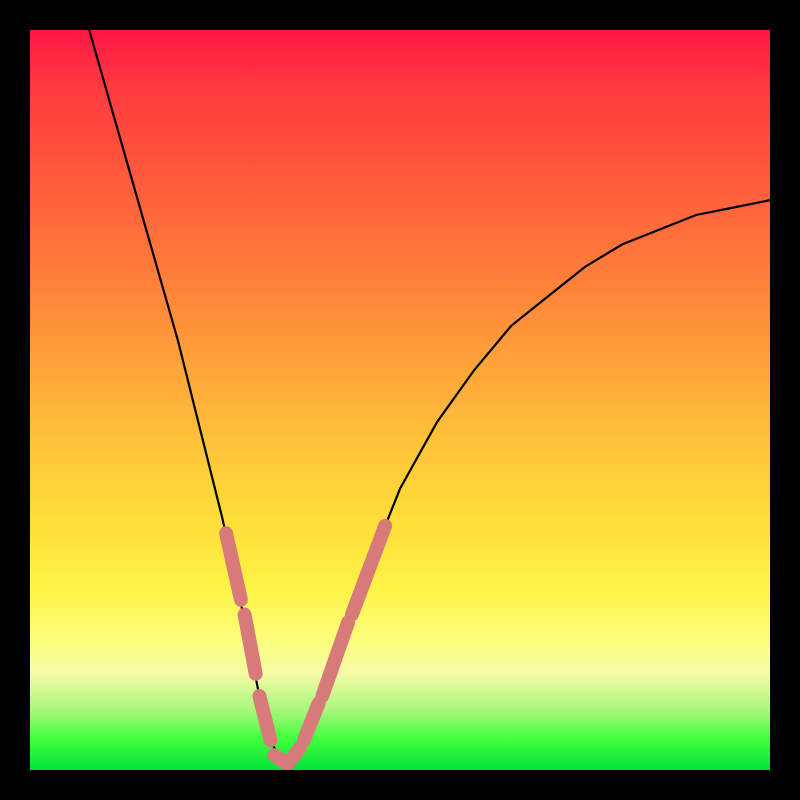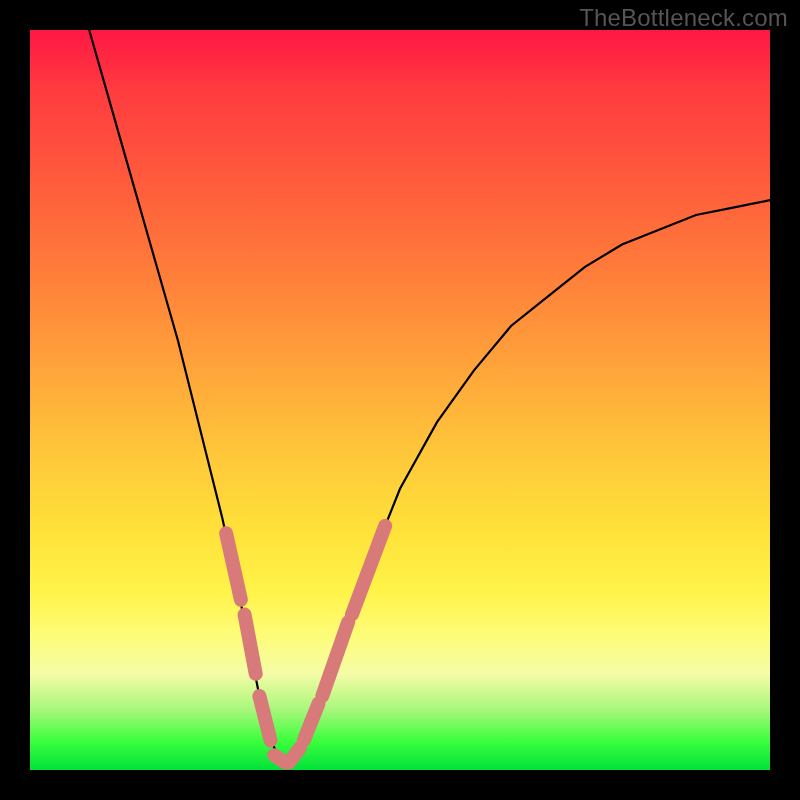--- a/index.html
+++ b/index.html
@@ -69,21 +69,20 @@
     fill: none;
     stroke: #d87a7a;
     stroke-width: 14;
     stroke-linecap: round;
   }
 </style>
 </head>
 <body>
 
 <div class="frame">
-  <div class="watermark">TheBottleneck.com</div>
   <div class="plot">
     <svg class="curve" viewBox="0 0 740 740">
       <path id="main-curve" class="curve-path" d="M59.2 0.0 L74.0 51.8 L88.8 103.6 L103.6 155.4 L118.4 207.2 L133.2 259.0 L148.0 310.8 L162.8 370.0 L177.6 429.2 L192.4 488.4 L207.2 555.0 L222.0 629.0 L229.4 666.0 L236.8 695.6 L244.2 717.8 L251.6 732.6 L259.0 732.6 L266.4 725.2 L281.2 703.0 L296.0 666.0 L310.8 621.6 L325.6 577.2 L340.4 532.8 L355.2 495.8 L370.0 458.8 L407.0 392.2 L444.0 340.4 L481.0 296.0 L518.0 266.4 L555.0 236.8 L592.0 214.6 L629.0 199.8 L666.0 185.0 L703.0 177.6 L740.0 170.2"></path>
       <g id="overlay-group">
           <path d="M196.1 503.2 L210.9 569.8" class="overlay-seg"></path>
           <path d="M214.6 584.6 L225.7 643.8" class="overlay-seg"></path>
           <path d="M229.4 666.0 L240.5 710.4" class="overlay-seg"></path>
           <path d="M244.2 725.2 L255.3 732.6" class="overlay-seg"></path>
           <path d="M259.0 732.6 L270.1 717.8" class="overlay-seg"></path>
           <path d="M273.8 710.4 L288.6 673.4" class="overlay-seg"></path>

